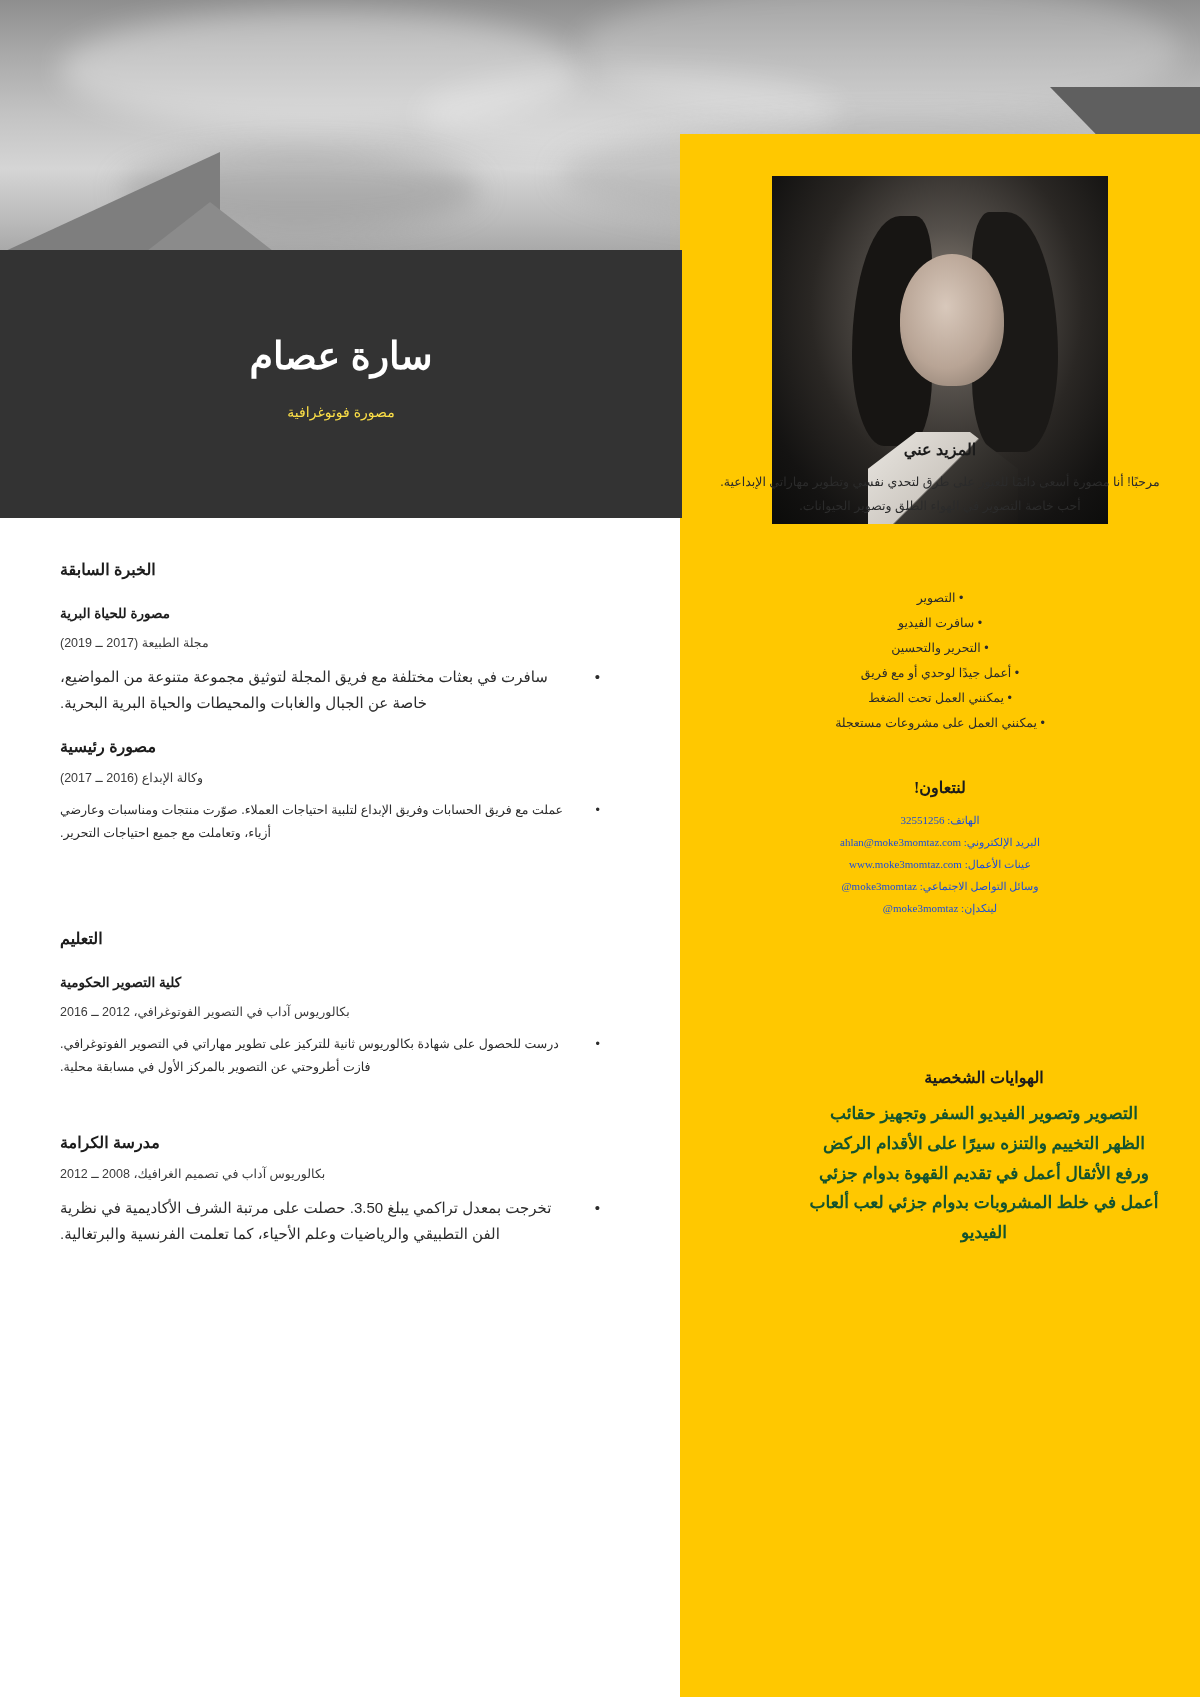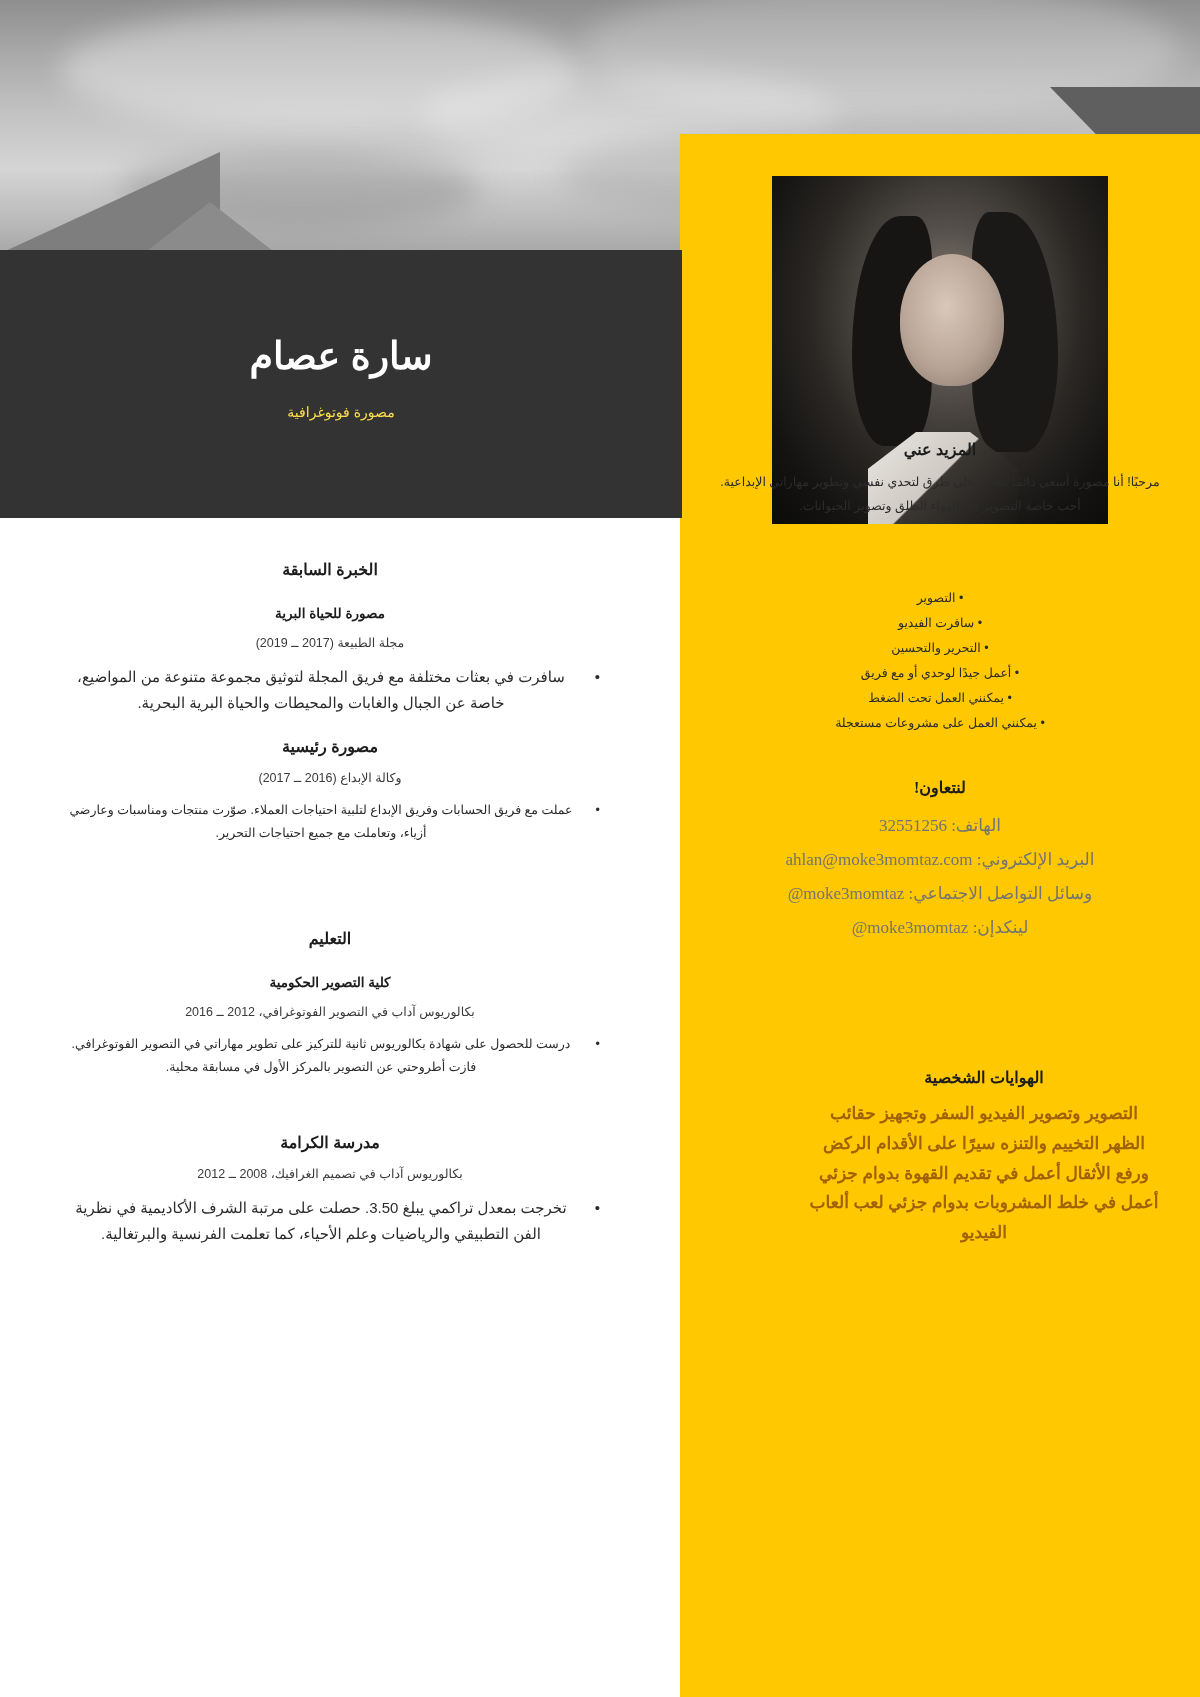--- a/index.html
+++ b/index.html
@@ -159,46 +159,46 @@
     font-size: 12.5px;
     line-height: 1.9;
   }
   .y-list { list-style: none; }
   .y-list li {
     color: #2b2b2b;
     font-size: 12.5px;
     line-height: 2.0;
   }
   .y-contact-line {
-    color: #737373;
-    font-size: 17px;
+    color: #1d4ed8;
+    font-size: 11px;
     line-height: 2.0;
     direction: rtl;
   }
   .hobbies-text {
-    color: #a16207;
+    color: #14532d;
     font-size: 17px;
     font-weight: bold;
     line-height: 1.75;
   }
 
   #about-block   { position: absolute; top: 440px; right: 0; width: 520px; }
   #skills-block  { position: absolute; top: 586px; right: 0; width: 520px; }
   #contact-block { position: absolute; top: 778px; right: 0; width: 520px; font-family: Liberation Serif, serif; }
   #hobbies-block { position: absolute; top: 1020px; right: 0; width: 432px; margin-top: 48px; }
 
   
   .left-col {
     position: absolute;
     top: 560px;
     right: 520px;
     width: 680px;
     padding-left: 60px;
     padding-right: 80px;
-    text-align: center;
+    text-align: left;
   }
   .l-title {
     font-size: 16px;
     font-weight: bold;
     color: #1c1c1c;
     margin-bottom: 26px;
   }
   .l-org {
     font-size: 13.5px;
     font-weight: bold;
@@ -275,20 +275,21 @@
       <li>• أعمل جيدًا لوحدي أو مع فريق</li>
       <li>• يمكنني العمل تحت الضغط</li>
       <li>• يمكنني العمل على مشروعات مستعجلة</li>
     </ul>
   </div>
 
   <div class="y-section" id="contact-block">
     <div class="y-title">لنتعاون!</div>
     <div class="y-contact-line">الهاتف: 32551256</div>
     <div class="y-contact-line">البريد الإلكتروني: ahlan@moke3momtaz.com</div>
+    <div class="y-contact-line">عينات الأعمال: www.moke3momtaz.com</div>
     <div class="y-contact-line">وسائل التواصل الاجتماعي: moke3momtaz@</div>
     <div class="y-contact-line">لينكدإن: moke3momtaz@</div>
   </div>
 
   <div class="y-section" id="hobbies-block">
     <div class="y-title">الهوايات الشخصية</div>
     <div class="hobbies-text">التصوير وتصوير الفيديو السفر وتجهيز حقائب الظهر التخييم والتنزه سيرًا على الأقدام الركض ورفع الأثقال أعمل في تقديم القهوة بدوام جزئي أعمل في خلط المشروبات بدوام جزئي لعب ألعاب الفيديو</div>
   </div>
 
   <div class="left-col">

